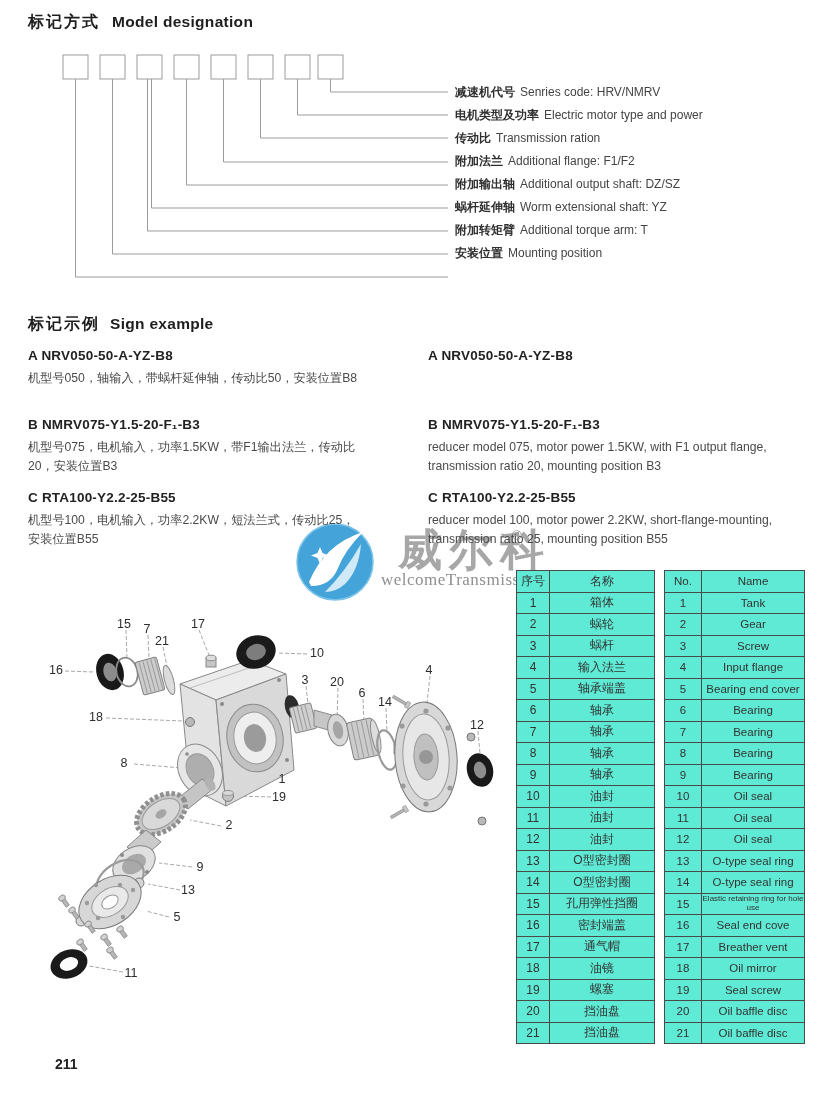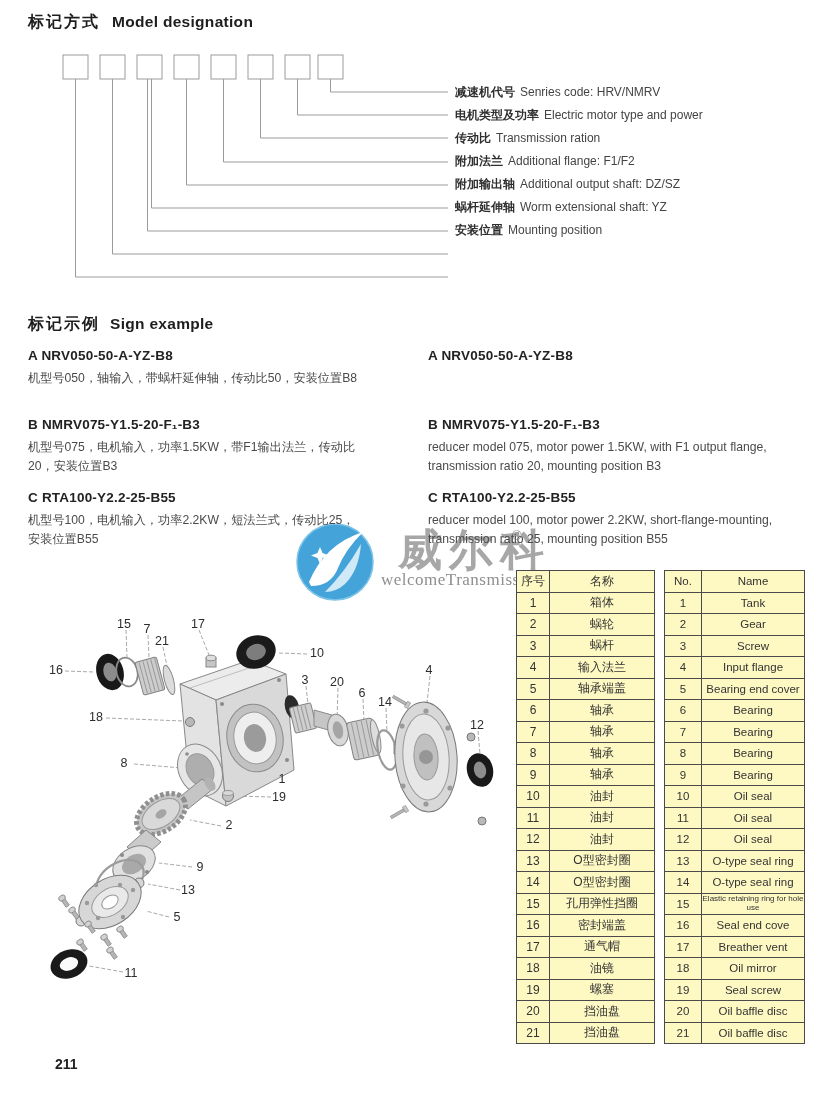--- a/index.html
+++ b/index.html
@@ -21,21 +21,21 @@
   .ex-title{font-size:13.5px;font-weight:bold;color:#222;letter-spacing:0.2px;}
   .ex-desc{font-size:12.2px;line-height:18.5px;color:#4a4a4a;margin-top:6px;}
   .ex-left{left:28px;width:378px;}
   .ex-right{left:428px;width:392px;}
   
   #watermark{z-index:1;}
   #wm-cn{left:398px;top:528px;font-size:44px;font-weight:bold;color:#a7a7a7;letter-spacing:7px;line-height:44px;}
   #wm-reg{left:512px;top:528px;font-size:13px;color:#9a9a9a;}
   #wm-en{left:381px;top:570px;font-size:17px;color:#8f8f8f;font-family:"Liberation Serif","DejaVu Serif",serif;letter-spacing:0.5px;}
   
-  table.parts{border-collapse:collapse;background:#fef9c3;z-index:2;position:absolute;table-layout:fixed;}
+  table.parts{border-collapse:collapse;background:#5eead4;z-index:2;position:absolute;table-layout:fixed;}
   table.parts td,table.parts th{border:1px solid #4a4a4a;text-align:center;vertical-align:middle;
     height:20.5px;padding:0;font-weight:normal;color:#333;overflow:hidden;}
   #table-cn{left:516px;top:570px;width:139px;}
   #table-cn th:first-child,#table-cn td:first-child{width:32px;}
   #table-cn th,#table-cn td{font-size:12px;}
   #table-en{left:664px;top:570px;width:141px;}
   #table-en th:first-child,#table-en td:first-child{width:36px;}
   #table-en th,#table-en td{font-size:11.5px;}
   #table-en tbody tr:nth-child(15) td:nth-child(2){font-size:8px;line-height:8.5px;}
   
@@ -88,20 +88,23 @@
     <span class="cn">传动比</span><span class="en">Transmission ration</span>
   </div>
     <div class="dlabel">
     <span class="cn">附加法兰</span><span class="en">Additional flange: F1/F2</span>
   </div>
     <div class="dlabel">
     <span class="cn">附加输出轴</span><span class="en">Additional output shaft: DZ/SZ</span>
   </div>
     <div class="dlabel">
     <span class="cn">蜗杆延伸轴</span><span class="en">Worm extensional shaft: YZ</span>
+  </div>
+    <div class="dlabel">
+    <span class="cn">附加转矩臂</span><span class="en">Additional torque arm: T</span>
   </div>
     <div class="dlabel">
     <span class="cn">安装位置</span><span class="en">Mounting position</span>
   </div>
   </div>
 
 <div class="abs" style="left:28px;top:314px;">
   <span class="sec-head-cn">标记示例</span>
 </div>
 <div class="abs" style="left:110px;top:315px;">

